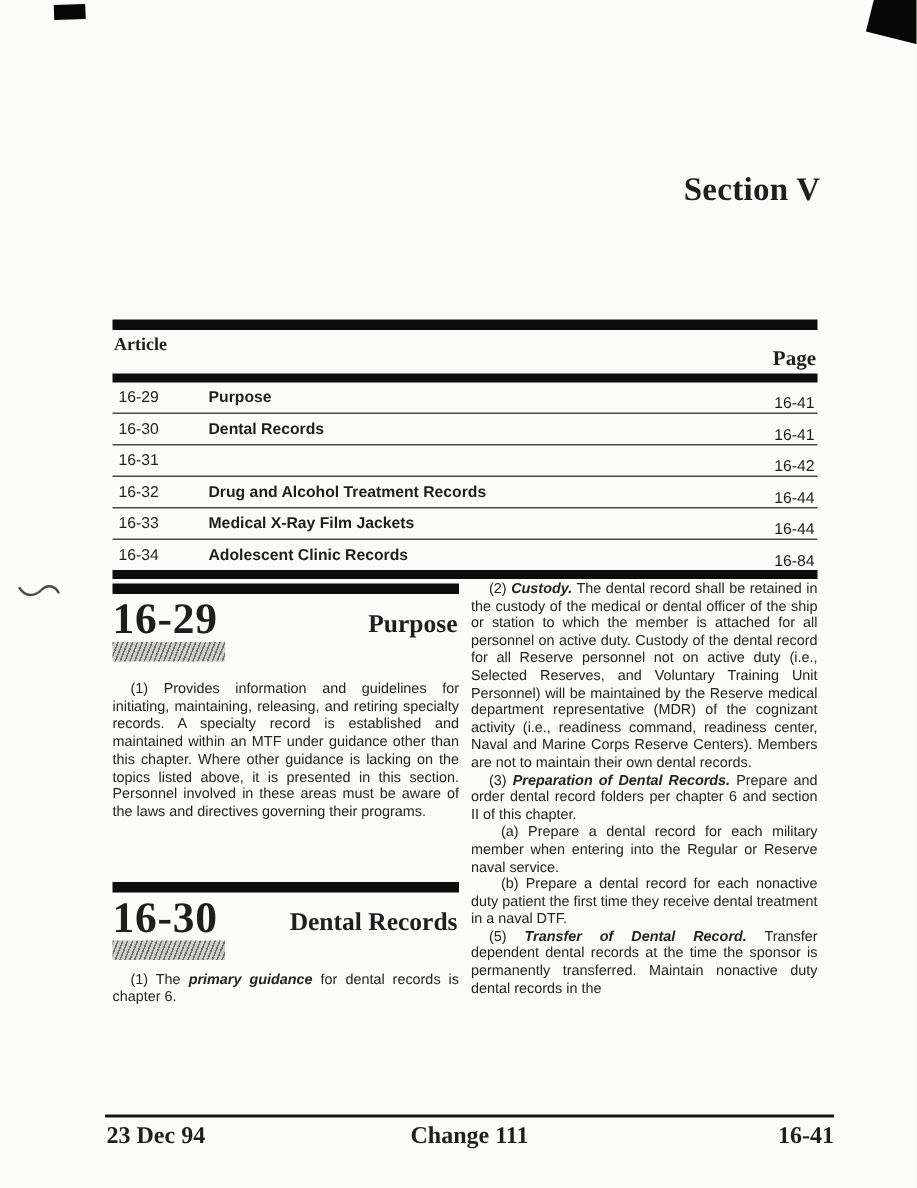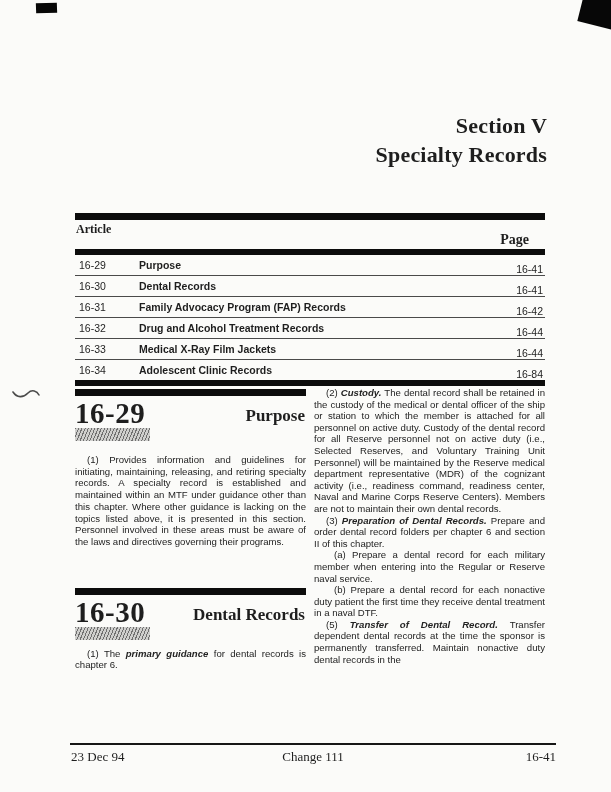--- a/index.html
+++ b/index.html
@@ -13,21 +13,21 @@
 
   .doc-header{position:absolute;top:112px;right:64px;text-align:right;font-family:"Liberation Serif",serif;font-weight:700;line-height:1.3;}
   .doc-header div{font-size:22px;letter-spacing:.2px;}
 
   .toc{position:absolute;left:75px;top:213px;width:470px;}
   .bar{background:#0c0c0c;}
   .bar.h7{height:7px;}
   .bar.h6{height:6px;}
   .toc-head{position:relative;height:29px;}
   .toc-article{position:absolute;left:1px;top:2px;font-family:"Liberation Serif",serif;font-weight:700;font-size:12px;}
-  .toc-page{position:absolute;right:16px;bottom:1px;font-family:"Liberation Serif",serif;font-weight:700;font-size:14px;margin-left:12px;}
+  .toc-page{position:absolute;right:1px;bottom:1px;font-family:"Liberation Serif",serif;font-weight:700;font-size:14px;margin-left:12px;}
   .toc-row{position:relative;height:20px;border-bottom:1px solid #4a4a4a;font-size:10.5px;}
   .toc-row.last{border-bottom:none;}
   .toc-num{position:absolute;left:4px;top:4px;}
   .toc-title{position:absolute;left:64px;top:4px;font-weight:700;}
   .toc-pg{position:absolute;right:2px;top:8px;}
 
   .col{position:absolute;width:231px;}
   .col-left{left:75px;top:389px;}
   .col-right{left:314px;top:387px;}
   .art-bar{height:7px;background:#0c0c0c;}
@@ -39,39 +39,38 @@
   .body-text{font-size:9.6px;line-height:11.7px;text-align:justify;text-indent:12px;margin:0;color:#232323;}
   .body-text.first{margin-top:13px;}
   .gap-1630{margin-top:40px;}
   .p-1630{margin-top:8px;}
   .col-right .body-text{line-height:11.6px;}
   .body-text.sub{text-indent:20px;}
   .lead{font-weight:700;font-style:italic;}
 
   .footer{position:absolute;left:70px;top:743px;width:486px;}
   .footer-rule{height:2px;background:#161616;}
-  .footer-row{position:relative;height:18px;margin-top:4px;font-family:"Liberation Serif",serif;font-weight:400;font-size:13px;}
+  .footer-row{position:relative;height:18px;margin-top:4px;font-family:"Liberation Serif",serif;font-weight:700;font-size:16px;}
   .footer-date{position:absolute;left:1px;top:0;}
   .footer-change{position:absolute;left:0;right:0;top:0;text-align:center;}
   .footer-page{position:absolute;right:0;top:0;}
 </style>
 </head>
 <body>
 
 <div class="page">
 
   <div class="scan-mark mark-tl"></div>
   <div class="scan-mark mark-tr"></div>
   <svg class="pen-mark" width="28" height="12" viewBox="0 0 28 12">
       <path d="M1 4 C5 10, 11 10, 16 5 C20 1, 25 3, 27 7" fill="none" stroke="#4a4a4a" stroke-width="1.6" stroke-linecap="round"></path>
     </svg>
 
   <header class="doc-header">
     <div>Section V</div>
-    <div>Specialty Records</div>
   </header>
 
   <section class="toc">
     <div class="bar h7"></div>
     <div class="toc-head">
       <span class="toc-article">Article</span>
       <span class="toc-page">Page</span>
     </div>
     <div class="bar h6"></div>
 
@@ -80,21 +79,20 @@
       <span class="toc-title">Purpose</span>
       <span class="toc-pg">16-41</span>
     </div>
     <div class="toc-row">
       <span class="toc-num">16-30</span>
       <span class="toc-title">Dental Records</span>
       <span class="toc-pg">16-41</span>
     </div>
     <div class="toc-row">
       <span class="toc-num">16-31</span>
-      <span class="toc-title">Family Advocacy Program (FAP) Records</span>
       <span class="toc-pg">16-42</span>
     </div>
     <div class="toc-row">
       <span class="toc-num">16-32</span>
       <span class="toc-title">Drug and Alcohol Treatment Records</span>
       <span class="toc-pg">16-44</span>
     </div>
     <div class="toc-row">
       <span class="toc-num">16-33</span>
       <span class="toc-title">Medical X-Ray Film Jackets</span>

